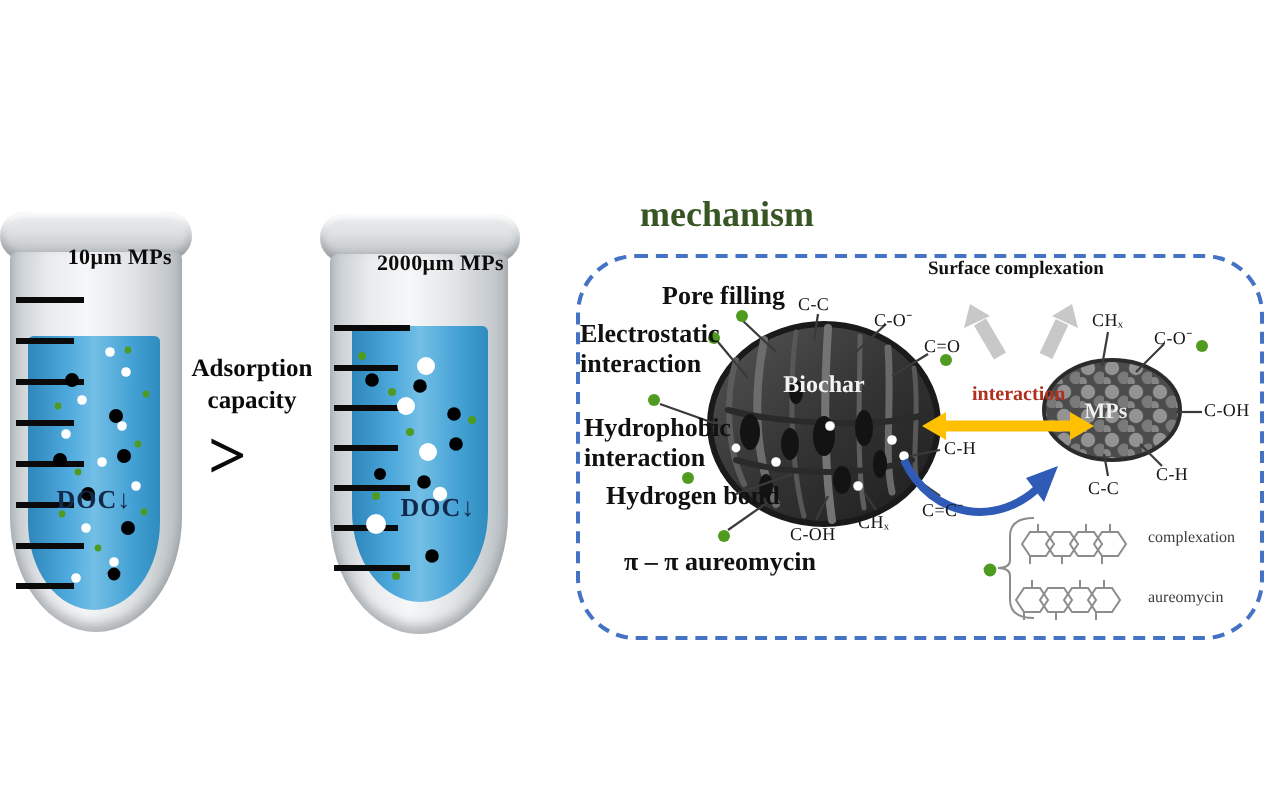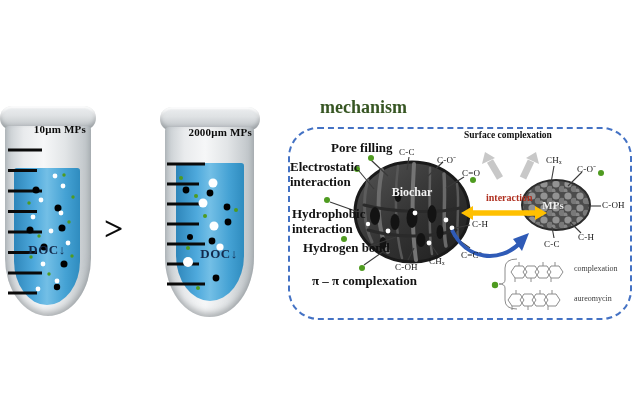--- a/index.html
+++ b/index.html
@@ -38,36 +38,40 @@
 <body>
 
 <div class="stage">
 
   <div class="tube-cap" style="left:0px;top:106px;width:96px;height:24px;"></div>
   <div class="tube-body" style="left:5px;top:126px;width:86px;height:190px;"></div>
   <div class="tube-liquid" style="left:14px;top:168px;width:66px;height:137px;"></div>
   <div class="tube-label" style="left:10px;top:123px;width:76px;">10μm MPs</div>
   <div class="doc-label" style="left:20px;top:242px;width:54px;">DOC↓</div>
 
+  <div class="cmp-text" style="left:88px;top:177px;width:76px;">
+    <span style="display:block">Adsorption</span>
+    <span style="display:block">capacity</span>
+  </div>
   <div class="cmp-sym" style="left:104px;top:210px;">&gt;</div>
 
   <div class="tube-cap" style="left:160px;top:107px;width:100px;height:24px;"></div>
   <div class="tube-body" style="left:165px;top:127px;width:89px;height:190px;"></div>
   <div class="tube-liquid" style="left:176px;top:163px;width:68px;height:138px;"></div>
   <div class="tube-label" style="left:168px;top:126px;width:84px;">2000μm MPs</div>
   <div class="doc-label" style="left:192px;top:246px;width:54px;">DOC↓</div>
 
   <div class="mech-title" style="left:320px;top:97px;">mechanism</div>
   <div class="mech-box" style="left:288px;top:127px;width:340px;height:189px;"></div>
 
   <div class="mlabel" style="left:331px;top:141px;">Pore filling</div>
   <div class="mlabel" style="left:292px;top:207px;width:70px;">Hydrophobic interaction</div>
   <div class="mlabel" style="left:290px;top:160px;width:66px;">Electrostatic interaction</div>
   <div class="mlabel" style="left:303px;top:241px;">Hydrogen bond</div>
-  <div class="mlabel" style="left:312px;top:274px;">π – π complexation</div>
+  <div class="mlabel" style="left:312px;top:274px;">π – π aureomycin</div>
 
   <div class="flabel" style="left:399px;top:147px;">C-C</div>
   <div class="flabel" style="left:437px;top:153px;">C-O⁻</div>
   <div class="flabel" style="left:462px;top:168px;">C=O</div>
   <div class="flabel" style="left:395px;top:262px;">C-OH</div>
   <div class="flabel" style="left:429px;top:256px;">CHₓ</div>
   <div class="flabel" style="left:461px;top:248px;">C=C⁻</div>
   <div class="flabel" style="left:472px;top:219px;">C-H</div>
 
   <div class="mlabel" style="left:464px;top:130px;font-size:9.5px;">Surface complexation</div>

